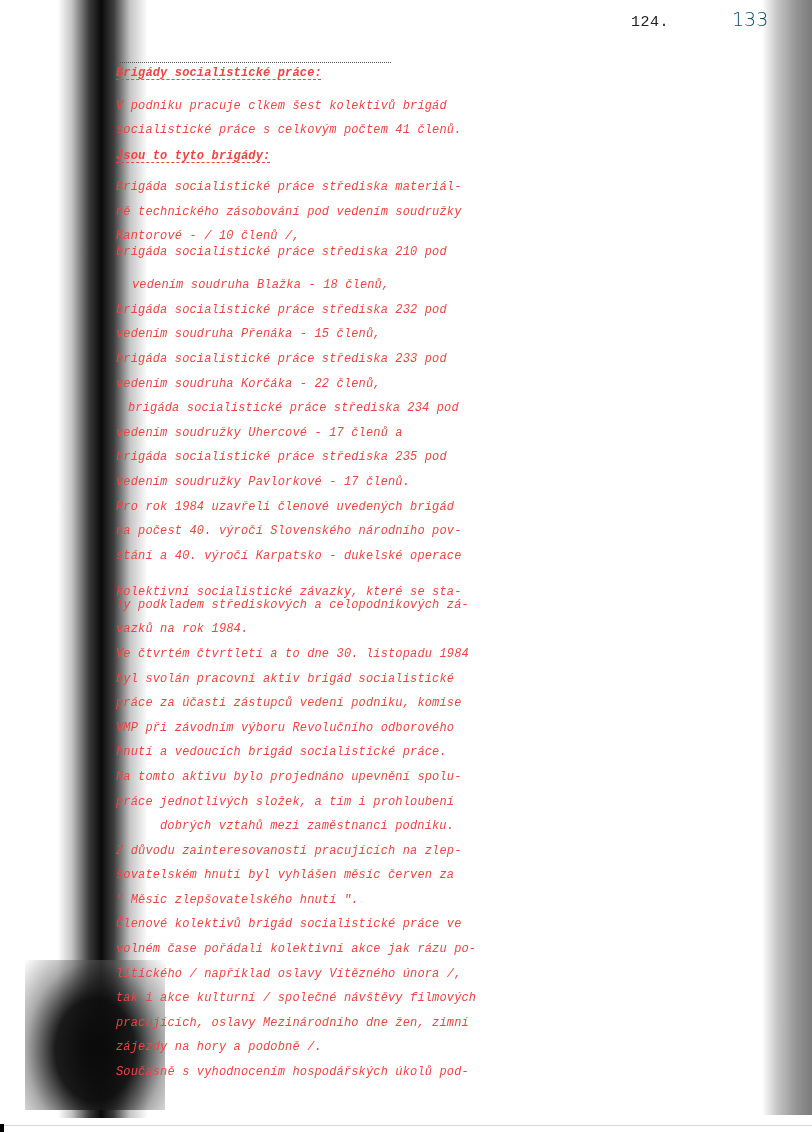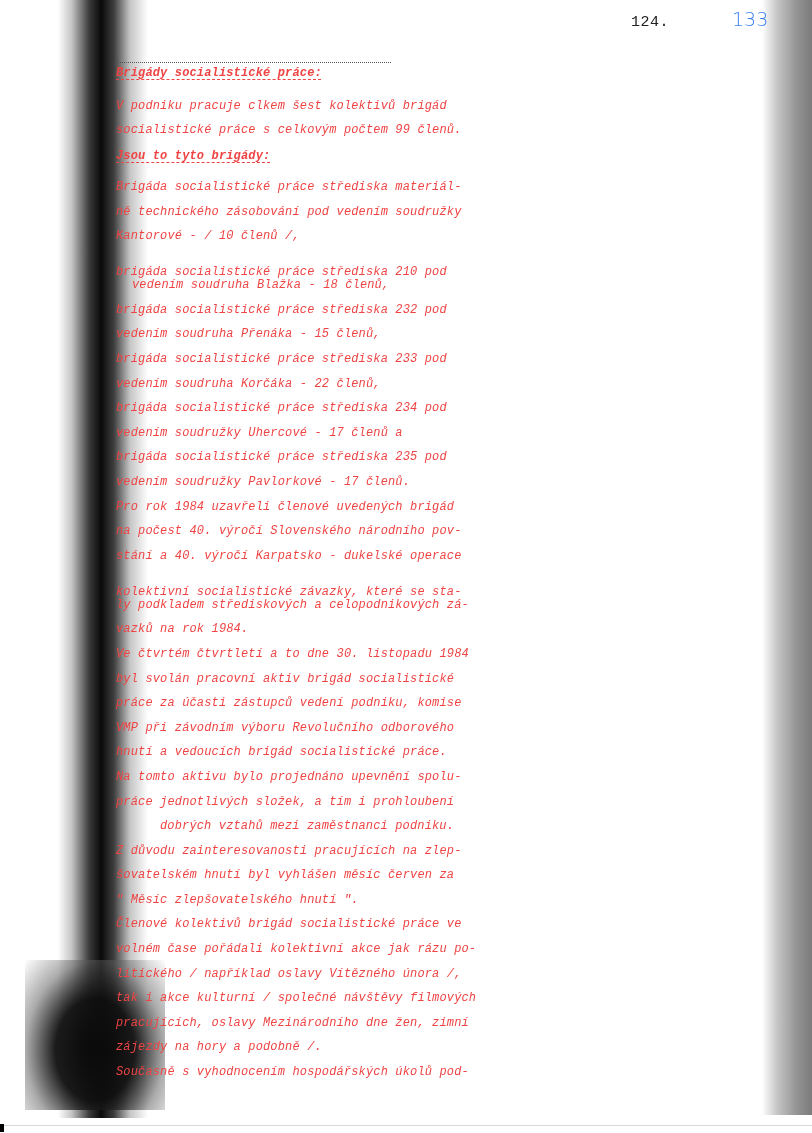--- a/index.html
+++ b/index.html
@@ -39,21 +39,21 @@
   .corner-mark {
     position: absolute; left: 0; top: 1124px; width: 4px; height: 8px; background: #000;
   }
   .page-num {
     position: absolute; top: 14px; left: 631px;
     font-size: 15px; color: #222; letter-spacing: 0.5px;
   }
   .page-num-hand {
     position: absolute; top: 8px; left: 732px;
     font-family: "DejaVu Sans", sans-serif;
-    font-size: 19px; color: #3b82f6; font-weight: 300;
+    font-size: 19px; color: #0c4a6e; font-weight: 300;
   }
   .text {
     position: absolute; left: 116px; top: 0; width: 520px;
   }
   .line {
     position: absolute; left: 0; white-space: pre;
     font-size: 12px; line-height: 18px; letter-spacing: 0.15px;
     color: #ef4444;
     font-style: italic;
   }
@@ -77,32 +77,32 @@
 
 <div class="page-num">124.</div>
 <div class="page-num-hand">133</div>
 
 <div class="dotrule"></div>
 
 <div class="text">
   <div class="line head" style="top:64px">Brigády socialistické práce:</div>
   <div id="lines">
       <div class="line" style="top: 97px;">V podniku pracuje clkem šest kolektivů brigád</div>
-      <div class="line" style="top: 121px;">socialistické práce s celkovým počtem 99 členů.</div>
+      <div class="line" style="top: 121px;">socialistické práce s celkovým počtem 41 členů.</div>
       <div class="line head" style="top: 147px;">Jsou to tyto brigády:</div>
       <div class="line" style="top: 178px;">Brigáda socialistické práce střediska materiál-</div>
       <div class="line" style="top: 202.58px;">ně technického zásobování pod vedením soudružky</div>
       <div class="line" style="top: 227.16px;">Kantorové - / 10 členů /,</div>
-      <div class="line" style="top: 263px;">brigáda socialistické práce střediska 210 pod</div>
+      <div class="line" style="top: 243px;">brigáda socialistické práce střediska 210 pod</div>
       <div class="line" style="top: 276.32px; padding-left: 16px;">vedením soudruha Blažka - 18 členů,</div>
       <div class="line" style="top: 300.9px;">brigáda socialistické práce střediska 232 pod</div>
       <div class="line" style="top: 325.48px;">vedením soudruha Přenáka - 15 členů,</div>
       <div class="line" style="top: 350.06px;">brigáda socialistické práce střediska 233 pod</div>
       <div class="line" style="top: 374.64px;">vedením soudruha Korčáka - 22 členů,</div>
-      <div class="line" style="top: 399.22px;">brigáda socialistické práce střediska 234 pod</div>
+      <div class="line" style="top: 399.22px; padding-left: 12px;">brigáda socialistické práce střediska 234 pod</div>
       <div class="line" style="top: 423.8px;">vedením soudružky Uhercové - 17 členů a</div>
       <div class="line" style="top: 448.38px;">brigáda socialistické práce střediska 235 pod</div>
       <div class="line" style="top: 472.96px;">vedením soudružky Pavlorkové - 17 členů.</div>
       <div class="line" style="top: 497.54px;">Pro rok 1984 uzavřeli členové uvedených brigád</div>
       <div class="line" style="top: 522.12px;">na počest 40. výročí Slovenského národního pov-</div>
       <div class="line" style="top: 546.7px;">stání a 40. výročí Karpatsko - dukelské operace</div>
       <div class="line" style="top: 583px;">kolektivní socialistické závazky, které se sta-</div>
       <div class="line" style="top: 595.86px;">ly podkladem střediskových a celopodnikových zá-</div>
       <div class="line" style="top: 620.44px;">vazků na rok 1984.</div>
       <div class="line" style="top: 645.02px;">Ve čtvrtém čtvrtletí a to dne 30. listopadu 1984</div>

